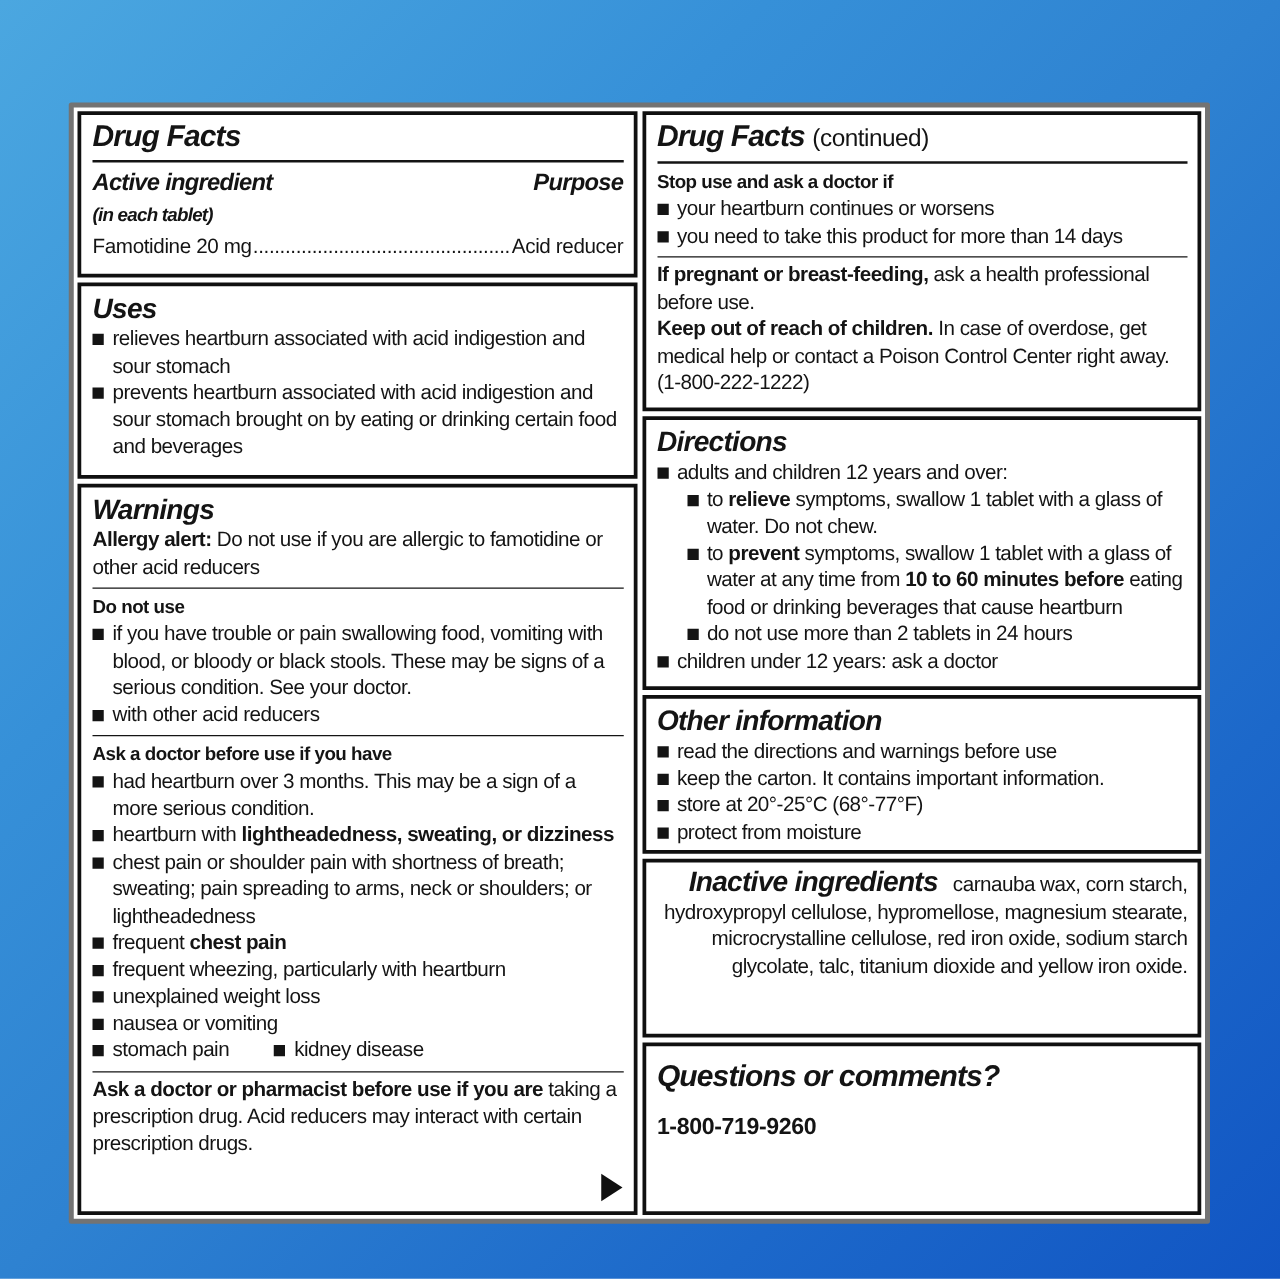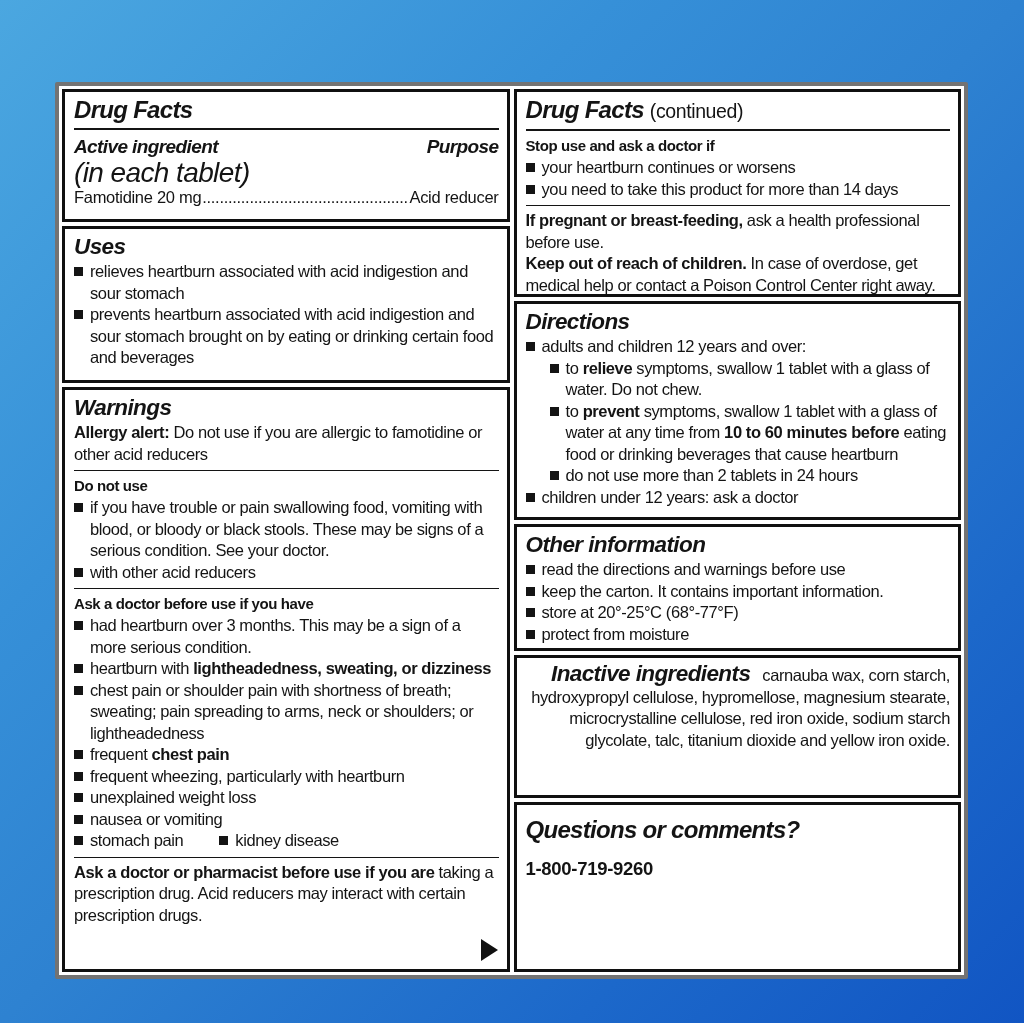--- a/index.html
+++ b/index.html
@@ -15,35 +15,35 @@
     box-sizing:border-box; background:#ffffff; border:4px solid #737373; border-radius:2px;
     padding:3px; display:flex; gap:4px;margin-top:20px;
   }
   .col { flex:1; min-width:0; display:flex; flex-direction:column; gap:4px; }
   .box {
     box-sizing:border-box; border:3px solid #101010; background:#fff;
     padding:3px 8px 4px 9px; overflow:hidden; position:relative;
   }
   .grow { flex:1; }
   .bl1 { height:133px; } .bl2 { height:157px; }
-  .br1 { height:208px; } .br2 { height:219px; } .br3 { height:127px; } .br4 { height:143px; }
+  .br1 { height:240px; } .br2 { height:219px; } .br3 { height:127px; } .br4 { height:143px; }
 
   .h-main { font-style:italic; font-weight:bold; font-size:24px; line-height:30px; letter-spacing:-0.7px; }
   .h-cont { font-style:normal; font-weight:400; font-size:19.5px; letter-spacing:-0.4px; padding-left:6px; }
   .rule  { border:none; border-top:2px solid #141414; margin:3px 0 4px; }
   .rule2 { border:none; border-top:1.5px solid #141414; margin:5px 0 4px; }
 
   .sec-title { font-style:italic; font-weight:bold; font-size:22.5px; line-height:29px; letter-spacing:-0.6px; }
   .sub { font-weight:bold; font-size:15px; line-height:22px; letter-spacing:-0.4px; }
   .t   { font-size:16.5px; line-height:21.5px; letter-spacing:-0.4px; }
   .t b, .sub b { letter-spacing:-0.4px; }
 
   .ai-row { display:flex; justify-content:space-between; font-style:italic; font-weight:bold;
             font-size:19px; line-height:26px; letter-spacing:-0.6px; }
-  .ai-line2 { font-style:italic; font-weight:normal; font-size:28px; line-height:26px; letter-spacing:-0.6px; }
+  .ai-line2 { font-style:italic; font-weight:bold; font-size:15px; line-height:26px; letter-spacing:-0.6px; }
   .fam-row { display:flex; align-items:baseline; font-size:16.5px; line-height:23px; letter-spacing:-0.3px; }
   .fam-row .leader { flex:1; overflow:hidden; white-space:nowrap; margin:0 1px; }
   .fam-row .leader::after { content:"............................................................................................."; }
 
   .li { display:flex; align-items:flex-start; }
   .li .sq { flex:none; width:9px; height:9px; background:#141414; margin:6px 7px 0 0; }
   .li .t { min-width:0; }
   .li.l2 { padding-left:24px; }
   .pair-gap { width:36px; flex:none; }
 

